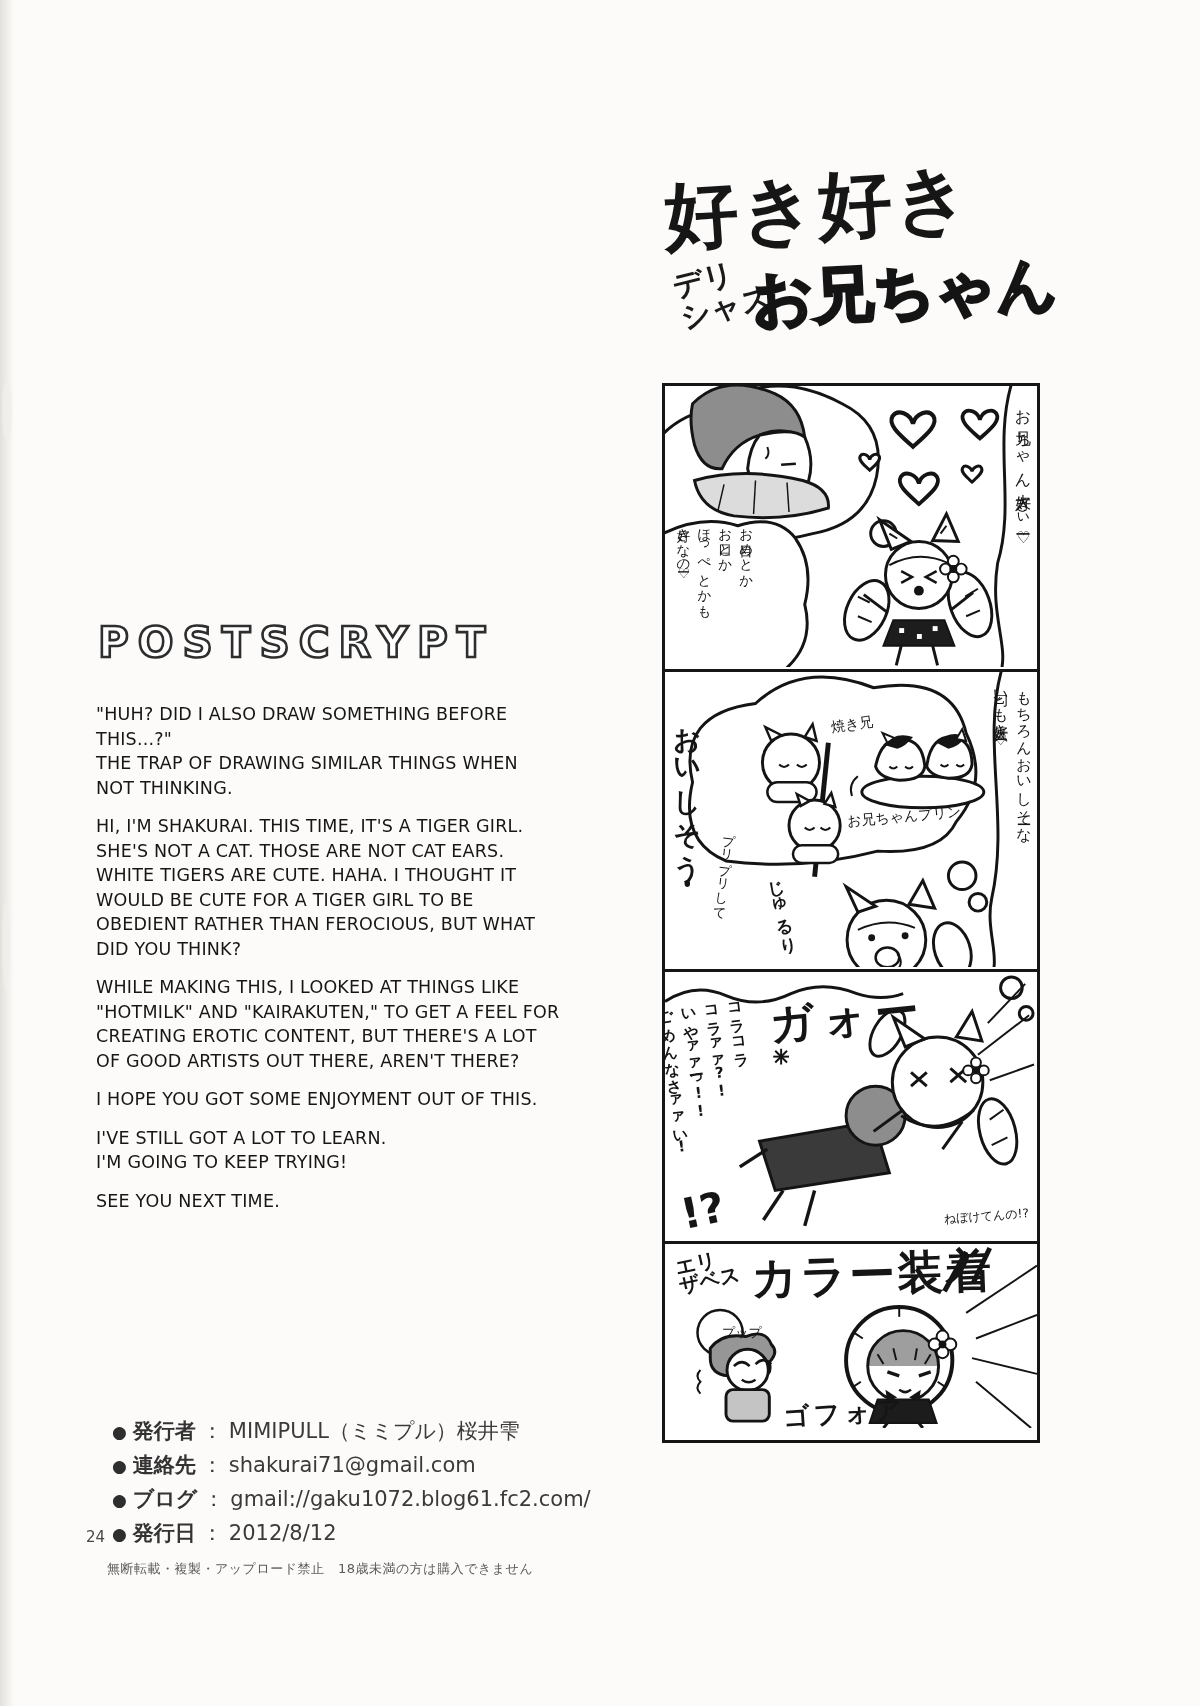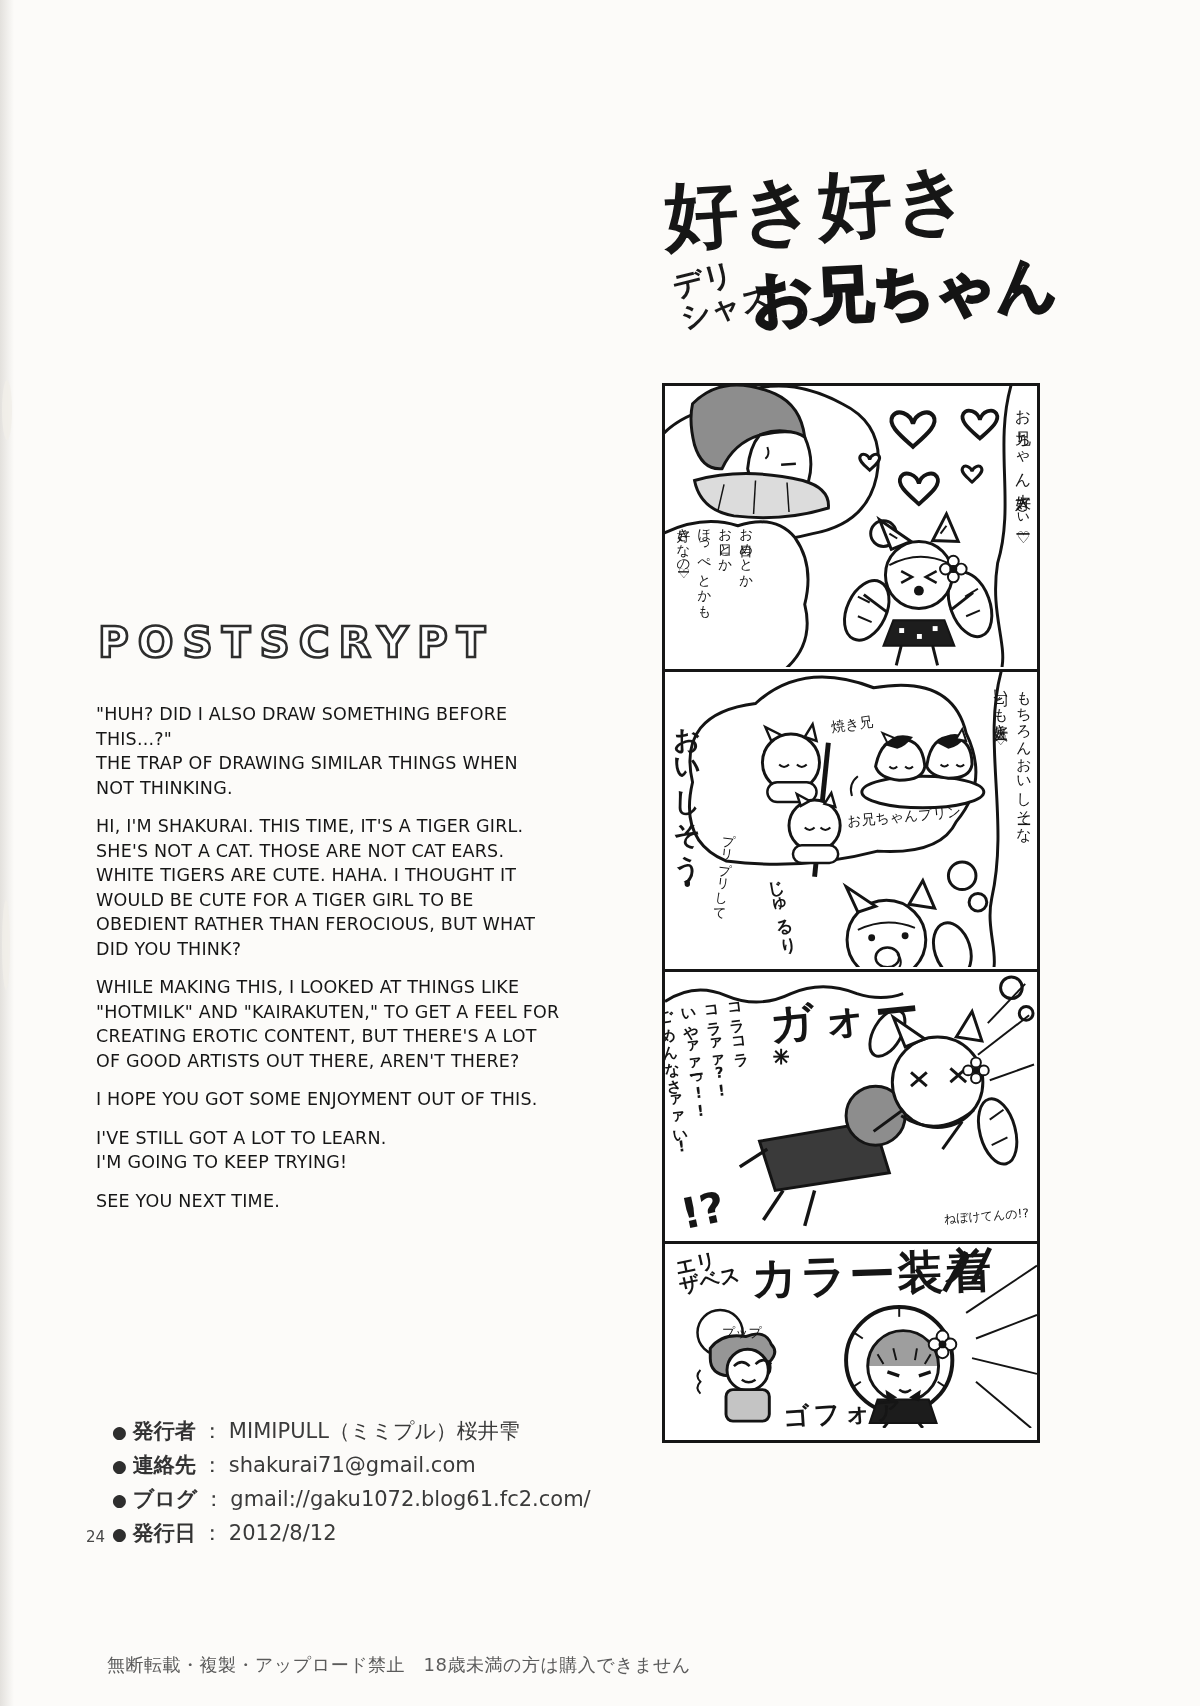--- a/index.html
+++ b/index.html
@@ -30,22 +30,22 @@
     font-size:17.5px; line-height:24.5px; letter-spacing:.2px;
     color:#161616; margin-bottom:14px;
   }
   
   .credits { position:absolute; left:112px; top:1378px;margin-top:37px; }
   .credit-row { font-size:21px; line-height:33px; color:#3a3a3a; white-space:nowrap; }
   .credit-bullet { font-size:17px; margin-right:6px; color:#2e2e2e; }
   .credit-label { font-weight:bold; color:#333; }
   .credit-sep { margin:0 6px; color:#3a3a3a; }
   .disclaimer {
-    position:absolute; left:107px; top:1653px;
-    font-size:18px; color:#5b5b5b; letter-spacing:.5px; white-space:nowrap;
+    position:absolute; left:107px; top:1560px;
+    font-size:13px; color:#5b5b5b; letter-spacing:.5px; white-space:nowrap;
   }
   .page-number { position:absolute; left:86px; top:1528px; font-size:15px; color:#474747; }
 
   
   .ctitle-top {
     position:absolute; left:664px; top:158px;
     font-size:74px; font-weight:900; letter-spacing:2px;
     transform:rotate(-4deg); color:#161616; white-space:nowrap;
   }
   .ctitle-sub {

